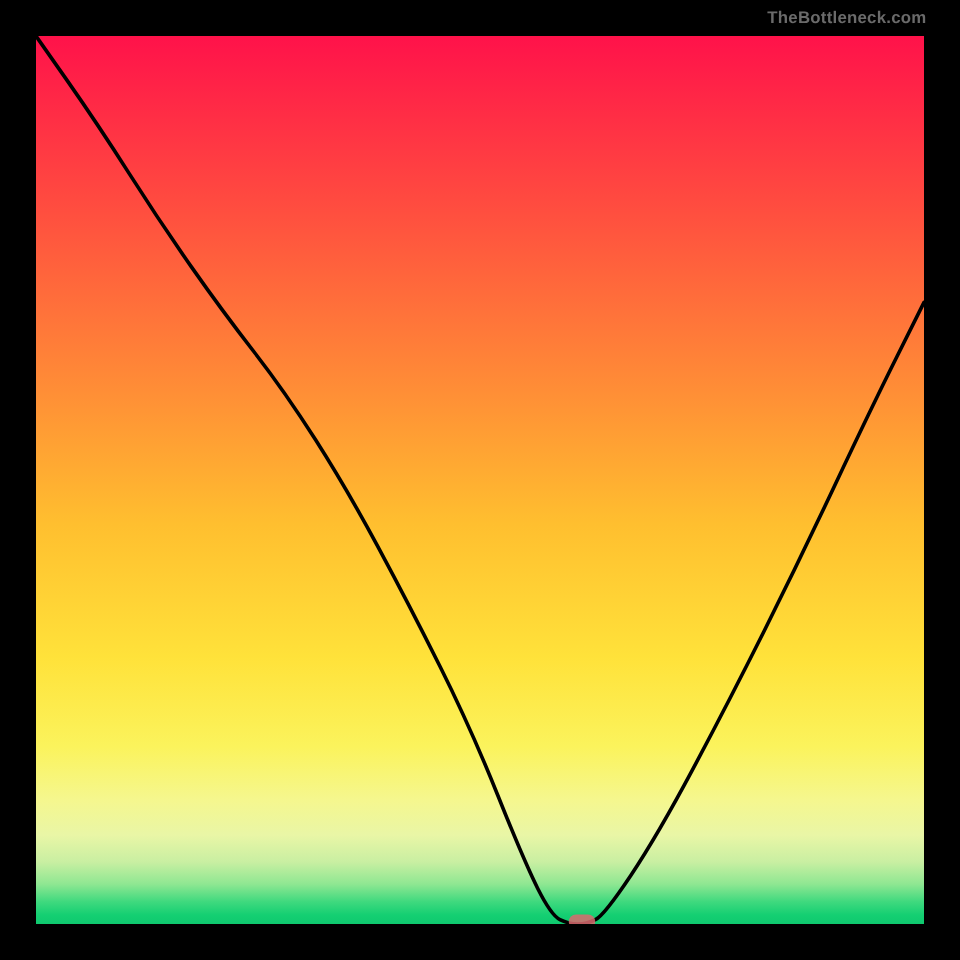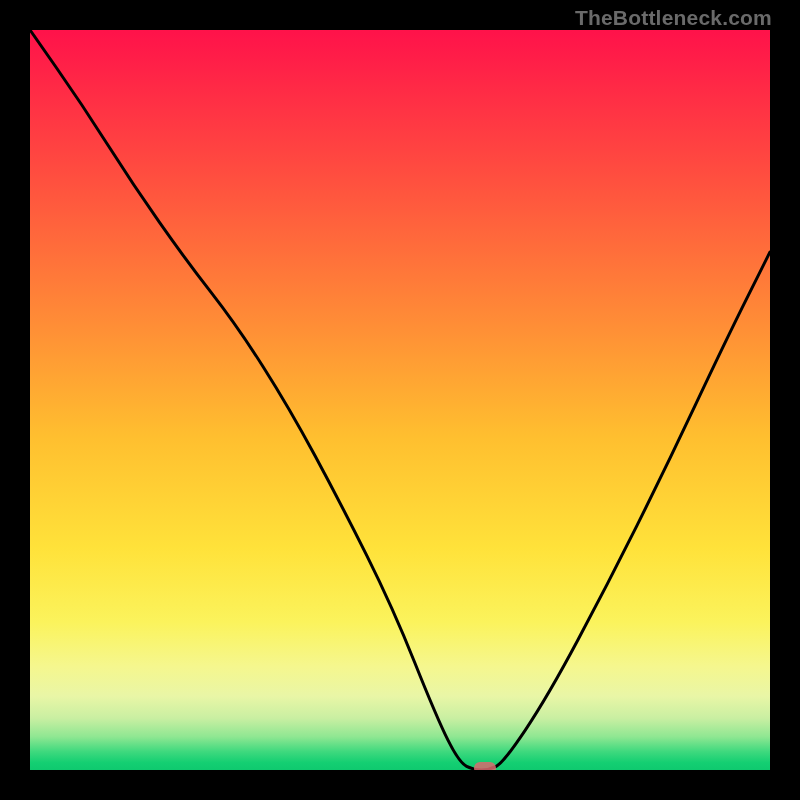--- a/index.html
+++ b/index.html
@@ -44,21 +44,21 @@
     height: 12px;
     border-radius: 6px;
     transform: translate(-50%, -50%);
     opacity: 0.85;
   }
   .watermark {
     position: absolute;
     top: 6px;
     right: 28px;
     font-family: Arial, Helvetica, sans-serif;
-    font-size: 21px;
+    font-size: 14px;
     font-weight: 600;
     color: #6a6a6a;
     letter-spacing: 0.2px;
   }
 </style>
 </head>
 <body>
 
 <div class="frame">
 

